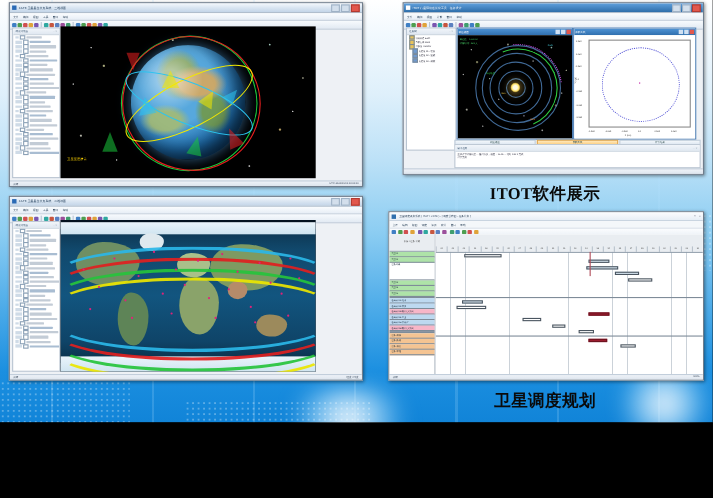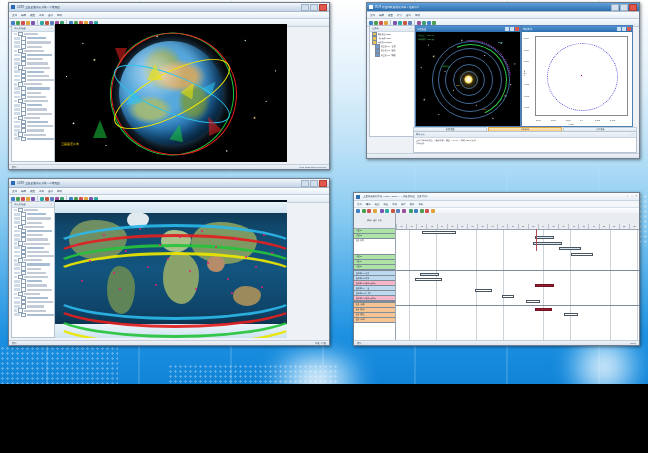--- a/index.html
+++ b/index.html
@@ -886,14 +886,16 @@
           <div style="position:absolute;left:0;top:76px;width:100%;height:.6px;background:#7f8c99;"></div>
         </div>
       </div>
     </div>
     <div class="sbar">
       <span>就绪</span>
       <span>100%</span>
     </div>
   </div>
 
+  <div class="cap" style="left:353px;top:167px;width:285px;">ITOT软件展示</div>
+  <div class="cap" style="left:353px;top:355px;width:285px;">卫星调度规划</div>
 
 </div>
 
 </body></html>

